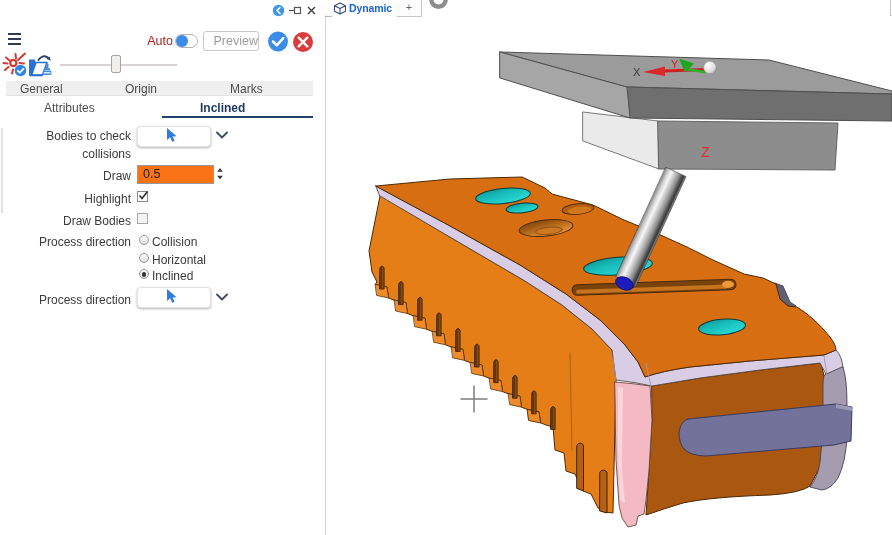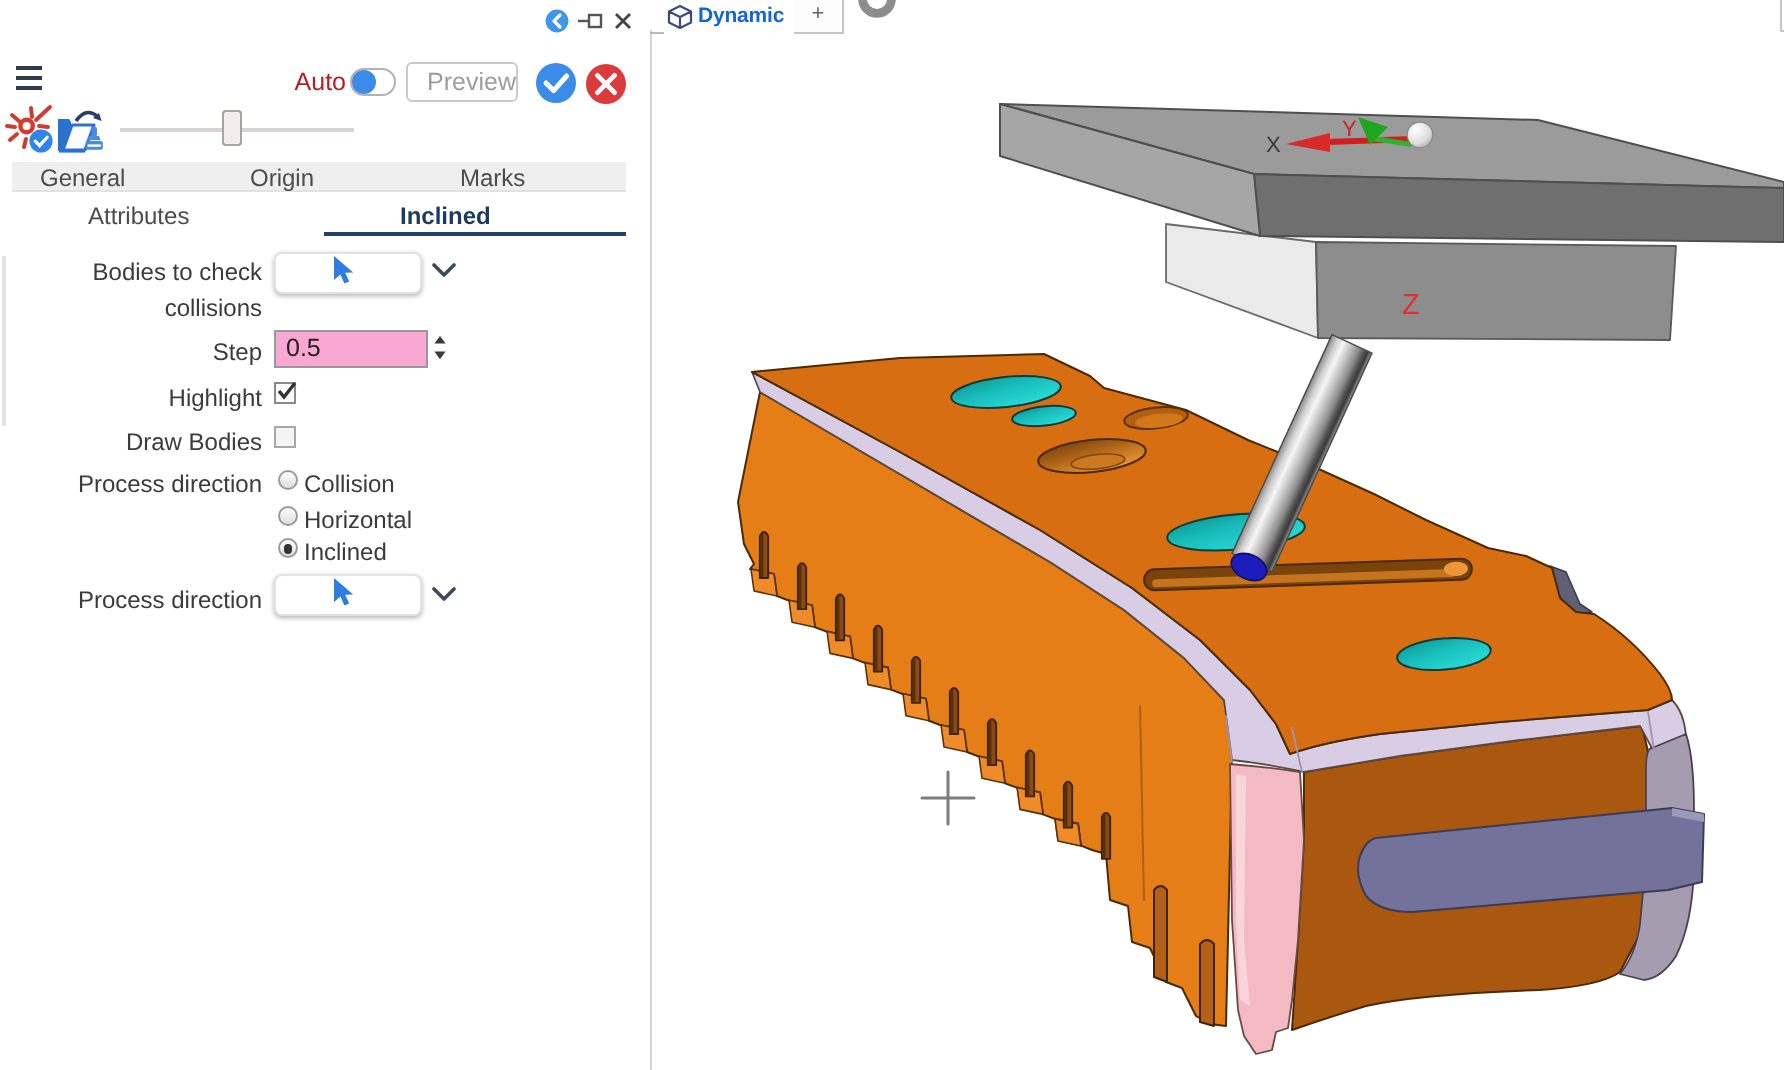--- a/index.html
+++ b/index.html
@@ -196,33 +196,33 @@
 <div class="abs" style="left:111px;top:55px;width:9.5px;height:18px;background:#f1efed;border:1px solid #a9a49f;border-radius:2px;box-sizing:border-box"></div>
 <div class="abs" style="left:6px;top:80.5px;width:307px;height:15.5px;background:#f0eff0;border-bottom:1px solid #e2e2e2;box-sizing:border-box"></div>
 <div class="abs tabtxt" style="left:20px;top:82px;width:72px">General</div>
 <div class="abs tabtxt" style="left:125px;top:82px;width:72px">Origin</div>
 <div class="abs tabtxt" style="left:230px;top:82px;width:72px">Marks</div>
 <div class="abs tabtxt" style="left:44px;top:101px;width:72px">Attributes</div>
 <div class="abs tabtxt" style="left:200px;top:101px;width:72px;color:#1d3a5f;font-weight:bold">Inclined</div>
 <div class="abs" style="left:162px;top:115.5px;width:151px;height:2px;background:#21406b"></div>
 <div class="abs lbl" style="top:129px">Bodies to check</div>
 <div class="abs lbl" style="top:147px">collisions</div>
-<div class="abs lbl" style="top:168.5px">Step</div>
+<div class="abs lbl" style="top:168.5px">Draw</div>
 <div class="abs lbl" style="top:191.5px">Highlight</div>
 <div class="abs lbl" style="top:213.5px">Draw Bodies</div>
 <div class="abs lbl" style="top:235px">Process direction</div>
 <div class="abs lbl" style="top:292.5px">Process direction</div>
 <div class="abs cbtn" style="left:137px;top:126px"></div>
 <svg class="abs" style="left:166px;top:128px" width="14" height="16">
       <path d="M1,0 L1,12 L4.2,9.2 L6.2,13.8 L8.6,12.8 L6.6,8.4 L10.6,8.2 Z" fill="#2e7ce0"></path>
     </svg>
 <svg class="abs" style="left:216px;top:131px" width="14" height="10">
       <path d="M1,1.5 L6,6.5 L11,1.5" stroke="#3c4a5e" stroke-width="1.8" fill="none" stroke-linecap="round" stroke-linejoin="round"></path>
     </svg>
-<div class="abs" style="left:137px;top:164.5px;width:77px;height:19px;border:1px solid #999;box-sizing:border-box;background:#f9a8d4;font-size:12.5px;color:#222;padding-left:5px;line-height:17px">0.5</div>
+<div class="abs" style="left:137px;top:164.5px;width:77px;height:19px;border:1px solid #999;box-sizing:border-box;background:#f97316;font-size:12.5px;color:#222;padding-left:5px;line-height:17px">0.5</div>
 <svg class="abs" style="left:216px;top:166.5px" width="10" height="15">
   <path d="M4,1 L1.2,4.8 L6.8,4.8 Z" fill="#3a3a3a"></path>
   <path d="M1.2,8.8 L6.8,8.8 L4,12.6 Z" fill="#3a3a3a"></path>
 </svg>
 <div class="abs" style="left:137px;top:191px;width:11px;height:11px;border:1px solid #8a8a8a;box-sizing:border-box;background:#fdfdfd"></div>
 <svg class="abs" style="left:137px;top:189px" width="14" height="14">
       <path d="M2.5,6.5 L5,9.5 L10.5,2.5" stroke="#333" stroke-width="1.7" fill="none"></path>
     </svg>
 <div class="abs" style="left:137px;top:213px;width:11px;height:11px;border:1px solid #a8a8a8;box-sizing:border-box;background:#f4f4f4"></div>
 <div class="abs radio" style="left:138.5px;top:235px"></div>

